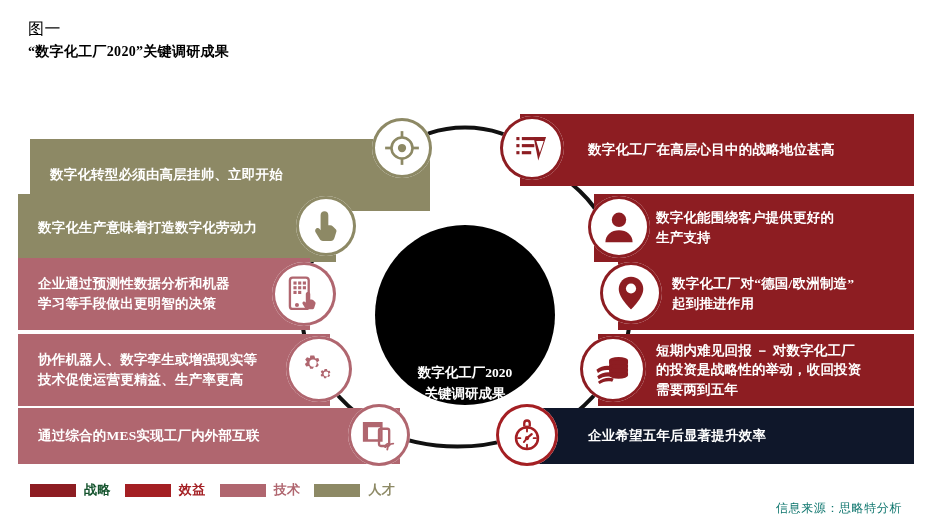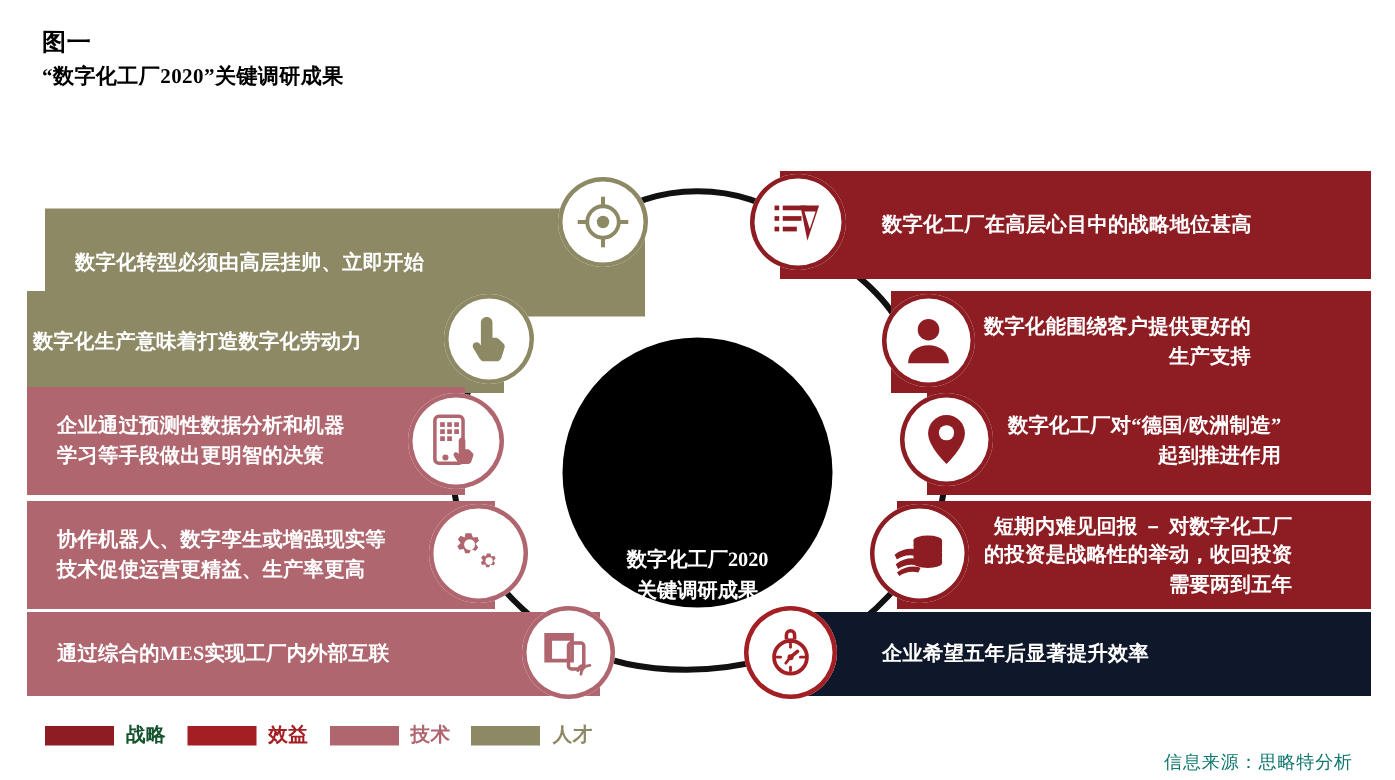--- a/index.html
+++ b/index.html
@@ -7,21 +7,21 @@
     width: 930px; height: 520px;
     background: #ffffff;
     font-family: "Liberation Serif", "DejaVu Serif", serif;
     overflow: hidden;
   }
   #root { position: relative; width: 930px; height: 520px; background:#fff; }
 
   
   .hdr { position:absolute; left:28px; top:18px; }
   .hdr-kicker {
-    font-size: 16px; font-weight: 700; color:#000; line-height:1.35;
+    font-size: 16px; font-weight: 400; color:#000; line-height:1.35;
     letter-spacing:.5px;
   }
   .hdr-title {
     font-size: 14px; font-weight: 700; color:#000; line-height:1.4;
     letter-spacing:.3px; margin-top:2px;
   }
 
   
   .stage { position:absolute; left:0; top:100px; width:930px; height:365px; }
   .arcs  { position:absolute; left:0; top:0; width:930px; height:365px; }
@@ -31,21 +31,21 @@
     position:absolute;
     display:flex; align-items:center;
     color:#ffffff;
     font-weight:700;
     font-size:13.5px;
     line-height:1.45;
     letter-spacing:.2px;
   }
   .bar .txt { display:block; }
   .bar.left  { justify-content:flex-start; }
-  .bar.right { justify-content:flex-start;text-align:right; }
+  .bar.right { justify-content:flex-start; }
 
   
   .c-strategy { background:#8d1d22; }
   .c-benefit  { background:#0f172a; }
   .c-tech     { background:#b0666f; }
   .c-talent   { background:#8d8965; }
 
   
   .bub {
     position:absolute;
@@ -103,21 +103,21 @@
       <path d="M528,50 C560,75 592,95 602,122" fill="none" stroke="#111111" stroke-width="4"></path>
       <path d="M602,122 C614,152 627,170 630,192" fill="none" stroke="#111111" stroke-width="4"></path>
       <path d="M630,192 C632,228 627,250 612,272" fill="none" stroke="#111111" stroke-width="4"></path>
       <path d="M612,272 C594,300 572,318 550,330" fill="none" stroke="#111111" stroke-width="4"></path>
     </svg>
 
     <div class="bar left c-talent" style="left:30px; top:14px; width:400px; height:72px; padding-left:20px; padding-right:74px;margin-top:25px;">
       <span class="txt">数字化转型必须由高层挂帅、立即开始</span>
     </div>
 
-    <div class="bar left c-talent" style="left:18px; top:94px; width:318px; height:68px; padding-left:4px; padding-right:58px;">
+    <div class="bar left c-talent" style="left:18px; top:94px; width:318px; height:68px; padding-left:20px; padding-right:58px;">
       <span class="txt">数字化生产意味着打造数字化劳动力</span>
     </div>
 
     <div class="bar left c-tech" style="left:18px; top:158px; width:292px; height:72px; padding-left:20px; padding-right:48px; white-space:pre-line;">
       <span class="txt">企业通过预测性数据分析和机器
 学习等手段做出更明智的决策</span>
     </div>
 
     <div class="bar left c-tech" style="left:18px; top:234px; width:312px; height:72px; padding-left:20px; padding-right:54px; white-space:pre-line;">
       <span class="txt">协作机器人、数字孪生或增强现实等

